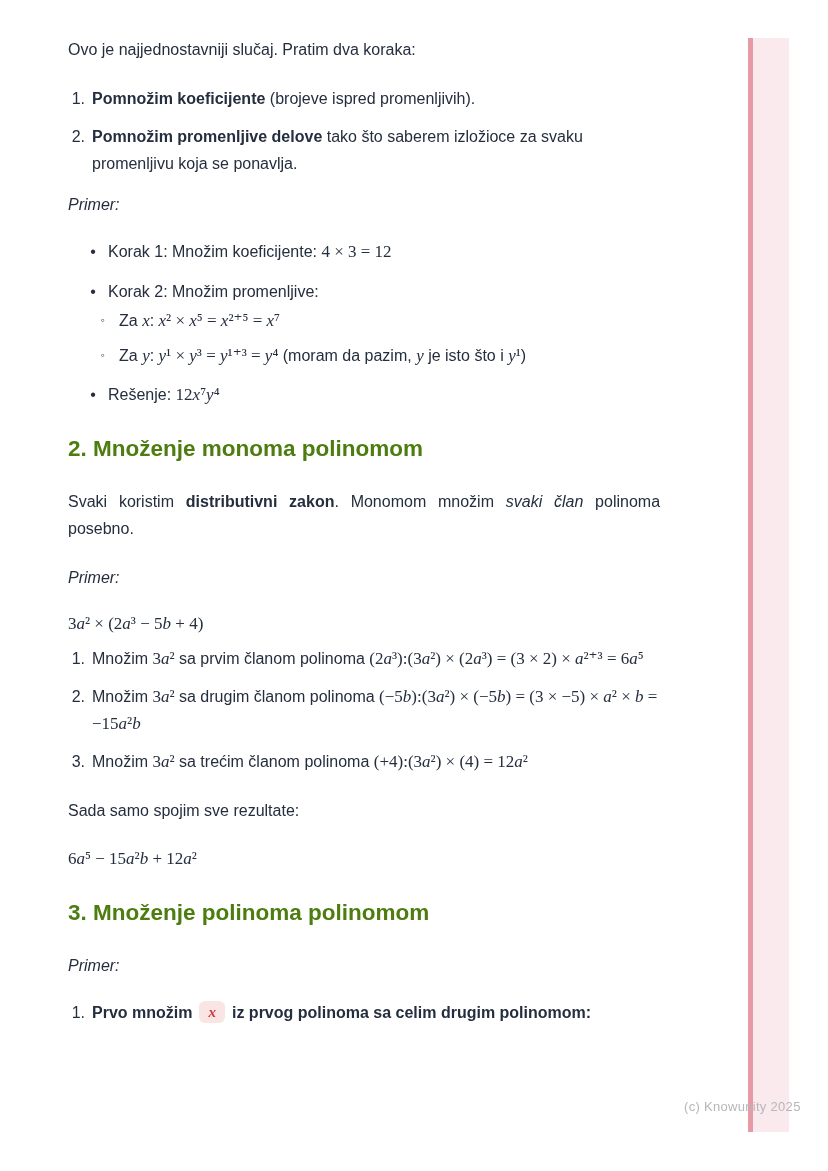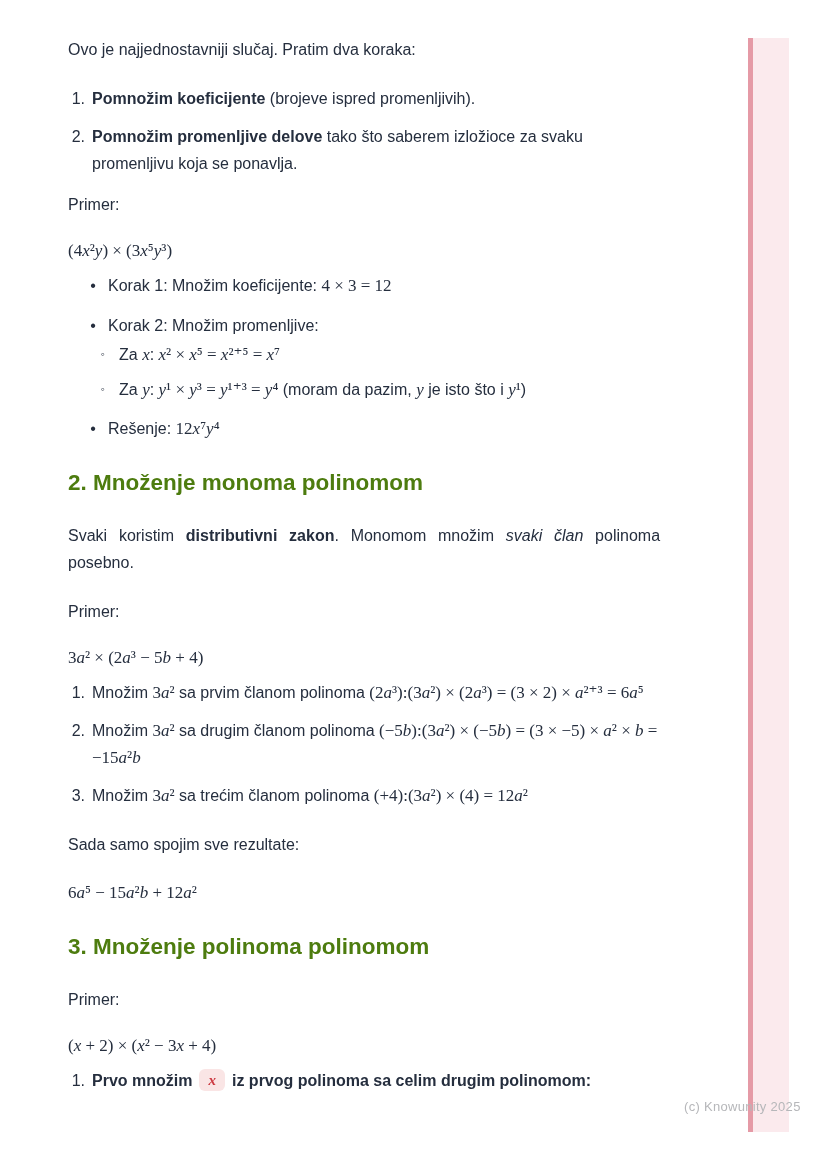--- a/index.html
+++ b/index.html
@@ -27,21 +27,21 @@
     position: absolute;
     top: 36px; left: 68px;
     width: 592px;
     font-size: 16px;
     line-height: 27px;
     z-index: 1;
   }
 
   .para { margin: 0 0 22px; }
   .just { text-align: justify; }
-  .primer { margin: 14px 0 20px; }
+  .primer { font-style: italic; margin: 14px 0 20px; }
 
   .math {
     font-family: "Liberation Serif", "DejaVu Serif", serif;
     font-size: 17px;
     margin-top: 6px;
   }
   .math i { font-style: italic; }
   .dmath { margin: 0 0 8px; line-height: 26px; }
 
   .sec-head {
@@ -110,21 +110,20 @@
       <span class="li-body"><b class="b">Pomnožim koeficijente</b><span> (brojeve ispred promenljivih).</span></span>
     </li>
     <li class="num-item">
       <span class="marker">2.</span>
       <span class="li-body"><b class="b">Pomnožim promenljive delove</b><span> tako što saberem izložioce za svaku promenljivu koja se ponavlja.</span></span>
     </li>
   </ol>
 
   <p class="primer">Primer:</p>
 
-  <div class="math dmath">(4<i>x</i>²<i>y</i>) × (3<i>x</i>⁵<i>y</i>³)</div>
 
   <ul class="plain bullet-list">
     <li class="bullet-item">
       <span class="bmark">•</span>
       <span class="li-body"><span>Korak 1: Množim koeficijente: </span><span class="math">4 × 3 = 12</span></span>
     </li>
     <li class="bullet-item" style="margin-bottom:2px;">
       <span class="bmark">•</span>
       <span class="li-body">Korak 2: Množim promenljive:</span>
     </li>
@@ -171,21 +170,20 @@
 
   <p class="para" style="margin-top:22px;">Sada samo spojim sve rezultate:</p>
 
   <div class="math dmath" style="margin-top:9px;">6<i>a</i>⁵ − 15<i>a</i>²<i>b</i> + 12<i>a</i>²</div>
 
   <h2 class="sec-head">3. Množenje polinoma polinomom</h2>
 
 
   <p class="primer">Primer:</p>
 
-  <div class="math dmath">(<i>x</i> + 2) × (<i>x</i>² − 3<i>x</i> + 4)</div>
 
   <ol class="plain num-list">
     <li class="num-item">
       <span class="marker">1.</span>
       <span class="li-body"><b class="b">Prvo množim</b><span class="badge">x</span><b class="b">iz prvog polinoma sa celim drugim polinomom:</b></span>
     </li>
   </ol>
 
 </div>
 

